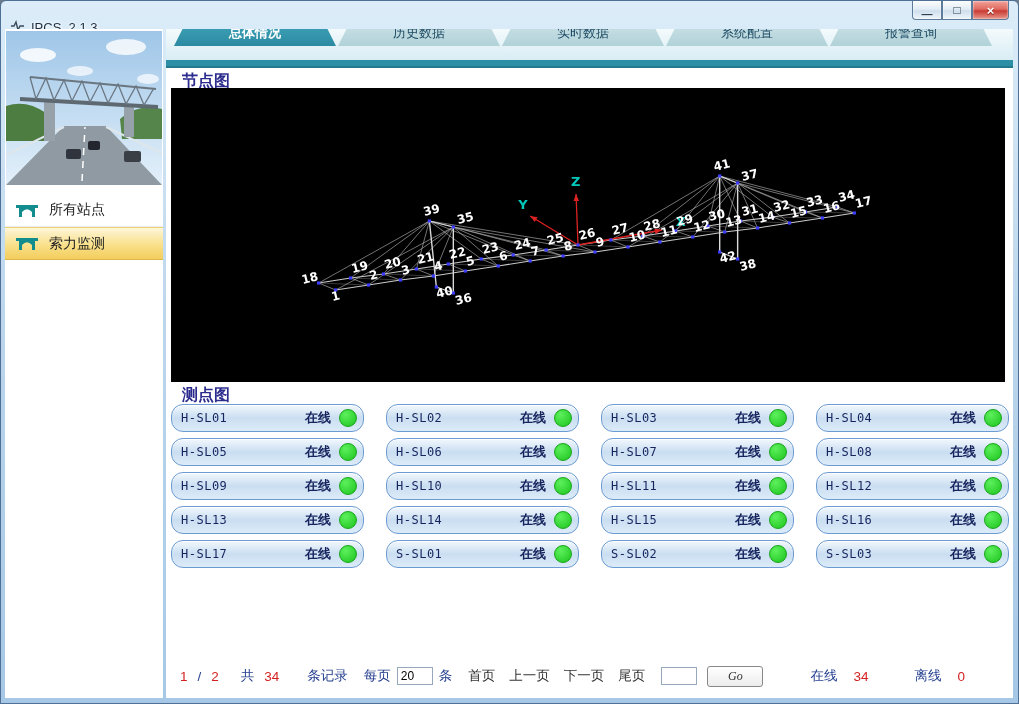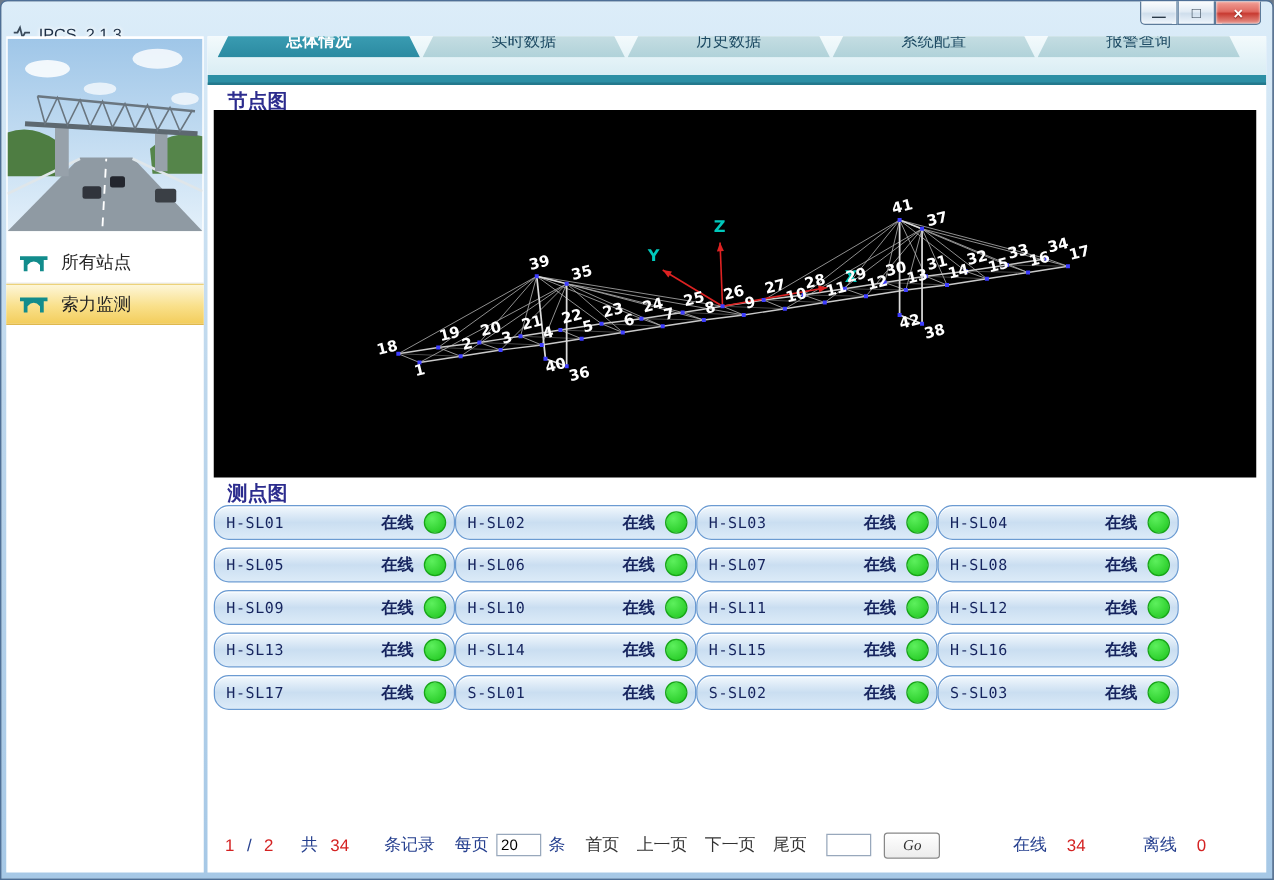--- a/index.html
+++ b/index.html
@@ -38,36 +38,36 @@
   .tabs-row{position:absolute;left:8px;bottom:14px;display:flex;gap:2px;}
   .tab{width:162px;height:26px;line-height:26px;text-align:center;font-size:13px;color:#1d4a63;
       background:linear-gradient(180deg,#cfe3e7,#b0d2d9);
       clip-path:polygon(13px 0,calc(100% - 13px) 0,100% 100%,0 100%);cursor:default;}
   .tab.active{background:linear-gradient(180deg,#41a5ba,#2b8aa1);color:#fff;font-weight:bold;}
   .teal-strip{height:8px;background:#2c8fa5;border-bottom:2px solid #23798d;}
   .section-label{margin:3px 0 2px 16px;font-size:16px;font-weight:bold;color:#2c2c8e;height:15px;}
   .canvas{margin:0 8px 2px 5px;height:294px;background:#000;position:relative;}
   .canvas svg{width:100%;height:100%;display:block;}
   
-  .stations-grid{margin:4px 0 0 5px;display:grid;grid-template-columns:repeat(4,193px);gap:6px 0;}
+  .stations-grid{margin:4px 0 0 5px;display:grid;grid-template-columns:repeat(4,193px);gap:6px 22px;}
   .card{height:28px;border:1px solid #6b9bd2;border-radius:12px;display:flex;align-items:center;padding:0 6px 0 9px;
       background:linear-gradient(180deg,#f2f8fd 0%,#cadef1 50%,#dcebf8 100%);box-shadow:inset 0 1px 0 #fff;cursor:default;}
   .card-name{font-family:"DejaVu Sans Mono","Liberation Mono",monospace;font-size:12px;color:#16245e;letter-spacing:.5px;}
   .card-status{margin-left:auto;font-size:13px;font-weight:600;color:#16245e;}
   .card-dot{width:18px;height:18px;border-radius:50%;margin-left:8px;border:1px solid #17a517;
       background:radial-gradient(circle at 35% 30%,#5df05d,#1cc41c);}
   
   .pagination{position:absolute;left:14px;right:8px;bottom:10px;height:24px;display:flex;align-items:center;
       font-size:13.5px;color:#26408f;white-space:nowrap;}
   .pagination .red{color:#d42222;}
   .pagination a{color:#333;text-decoration:none;cursor:default;}
   .mr6{margin-right:6px;}.mr10{margin-right:10px;}.mr14{margin-right:14px;}.mr16{margin-right:16px;}
   .mr22{margin-right:22px;}.mr28{margin-right:28px;}.mr40{margin-right:40px;}.mr46{margin-right:46px;}
   .pg-input{width:36px;height:18px;border:1px solid #98a8bc;font-size:12px;padding:1px 3px;font-family:inherit;}
-  .go-btn{width:45px;height:21px;border:1px solid #888;border-radius:3px;background:linear-gradient(#fff,#ececec);
+  .go-btn{width:56px;height:21px;border:1px solid #888;border-radius:3px;background:linear-gradient(#fff,#ececec);
       font-size:12px;font-style:italic;color:#333;font-family:"Liberation Serif","DejaVu Serif",serif;cursor:default;}
   .spacer{flex:1;}
 </style>
 </head>
 <body>
 
 <div class="window">
 
   <div class="titlebar">
     <svg width="15" height="12" viewBox="0 0 15 12">
@@ -132,22 +132,22 @@
           </span>
           <span class="menu-label">索力监测</span>
         </div>
       </div>
   </div>
 
   <div class="main">
     <div class="tab-area">
       <div class="tabs-row" id="tabs-row">
           <div class="tab active">总体情况</div>
+          <div class="tab">历史数据</div>
           <div class="tab">实时数据</div>
-          <div class="tab">历史数据</div>
           <div class="tab">系统配置</div>
           <div class="tab">报警查询</div>
         </div>
     </div>
     <div class="teal-strip"></div>
 
     <div class="section-label">节点图</div>
     <div class="canvas">
       <svg id="bridge-svg" preserveAspectRatio="none" viewBox="0 0 836 294">
           <line x1="283" y1="139" x2="165" y2="202" stroke="#b5b5b5" stroke-width="0.7" opacity="0.9"></line>

